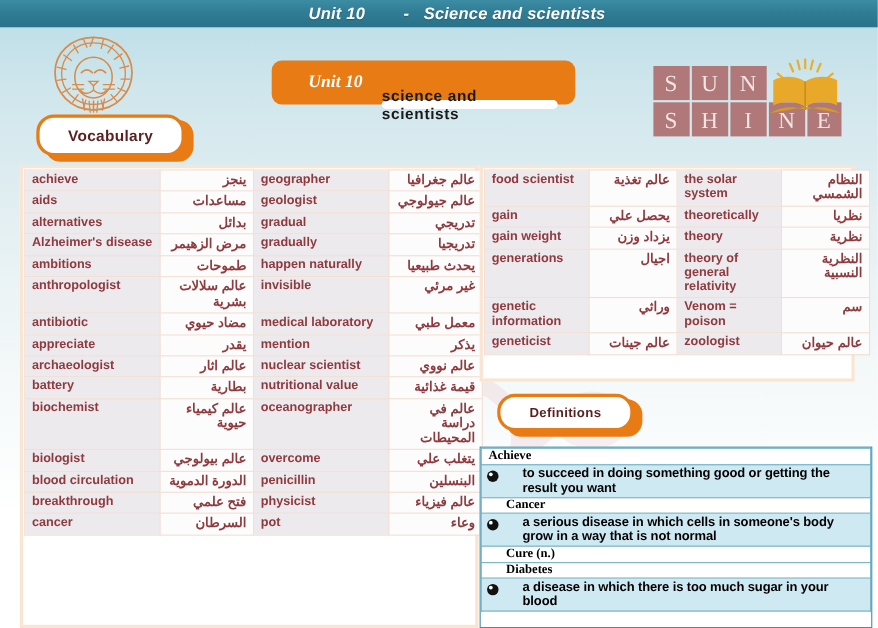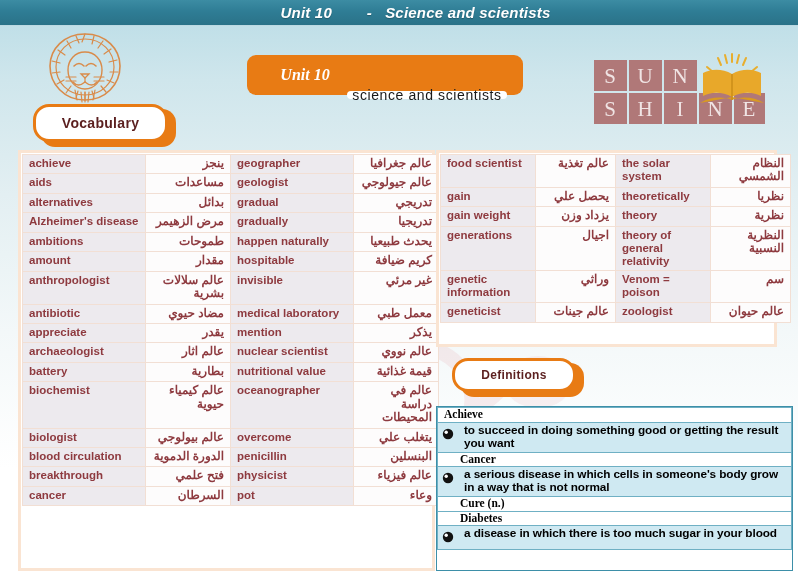--- a/index.html
+++ b/index.html
@@ -67,21 +67,21 @@
     display: flex; align-items: center; padding: 16px;
   }
   .unit-banner .u-num {
     color: #ffffff; font-style: italic; font-weight: bold;
     font-size: 16px; width: 84px; text-align: center;
     font-family: "Liberation Serif", serif;
   }
   .unit-banner .u-title {
     flex: 1; height: 100%; background: #ffffff; border-radius: 6px;
     display: flex; align-items: center; justify-content: center;
-    color: #1a1a1a; font-weight: normal; font-size: 14px; letter-spacing: .6px; margin-top: 40px;
+    color: #1a1a1a; font-weight: bold; font-size: 14px; letter-spacing: .6px; margin-top: 40px;
   }
 
   
   .logo { position: absolute; left: 592px; top: 52px; width: 175px; height: 80px; z-index: 2; }
 
   
   .vtable {
     position: absolute; z-index: 4;
     background: #ffffff;
     border: 3px solid #fae4d2;
@@ -121,21 +121,21 @@
   .dtable tr.hdr td {
     background: #ffffff; color: #000000;
     font-family: "Liberation Serif", serif;
     font-weight: bold; font-size: 11.5px;
     padding: 0px 0px 0px 22px; line-height: 1.18;
   }
   .dtable tr.hdr td.first { padding-left: 6px; }
   .dtable tr.def td {
     background: #cfe9f2; padding: 1px 4px 2px 4px;
   }
-  .def-row { display: flex; align-items: flex-start; gap: 8px; }
+  .def-row { display: flex; align-items: flex-start; gap: 19px; }
   .def-bullet { flex: 0 0 14px; padding-top: 2px; }
   .def-text {
     font-weight: bold; font-size: 11.8px; color: #000000;
     line-height: 1.1; letter-spacing: -.1px;
   }
 </style>
 </head>
 <body>
 
 <div class="watermark">
@@ -268,26 +268,20 @@
           <td class="en">Alzheimer's disease</td>
           <td class="ar">مرض الزهيمر</td>
           <td class="en">gradually</td>
           <td class="ar">تدريجيا</td>
         </tr>
         <tr>
           <td class="en">ambitions</td>
           <td class="ar">طموحات</td>
           <td class="en">happen naturally</td>
           <td class="ar">يحدث طبيعيا</td>
-        </tr>
-        <tr>
-          <td class="en">amount</td>
-          <td class="ar">مقدار</td>
-          <td class="en">hospitable</td>
-          <td class="ar">كريم ضيافة</td>
         </tr>
         <tr>
           <td class="en">anthropologist</td>
           <td class="ar">عالم سلالات بشرية</td>
           <td class="en">invisible</td>
           <td class="ar">غير مرئي</td>
         </tr>
         <tr>
           <td class="en">antibiotic</td>
           <td class="ar">مضاد حيوي</td>

